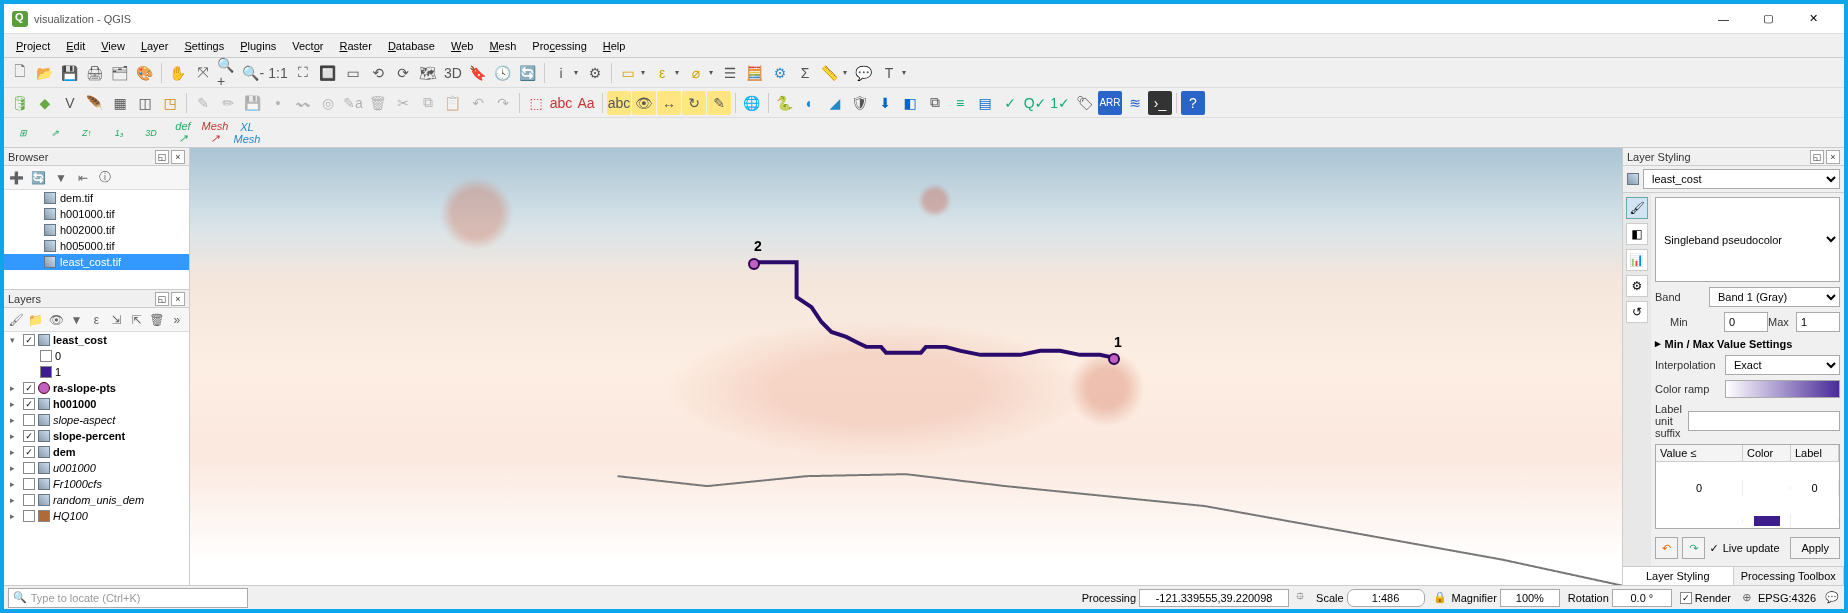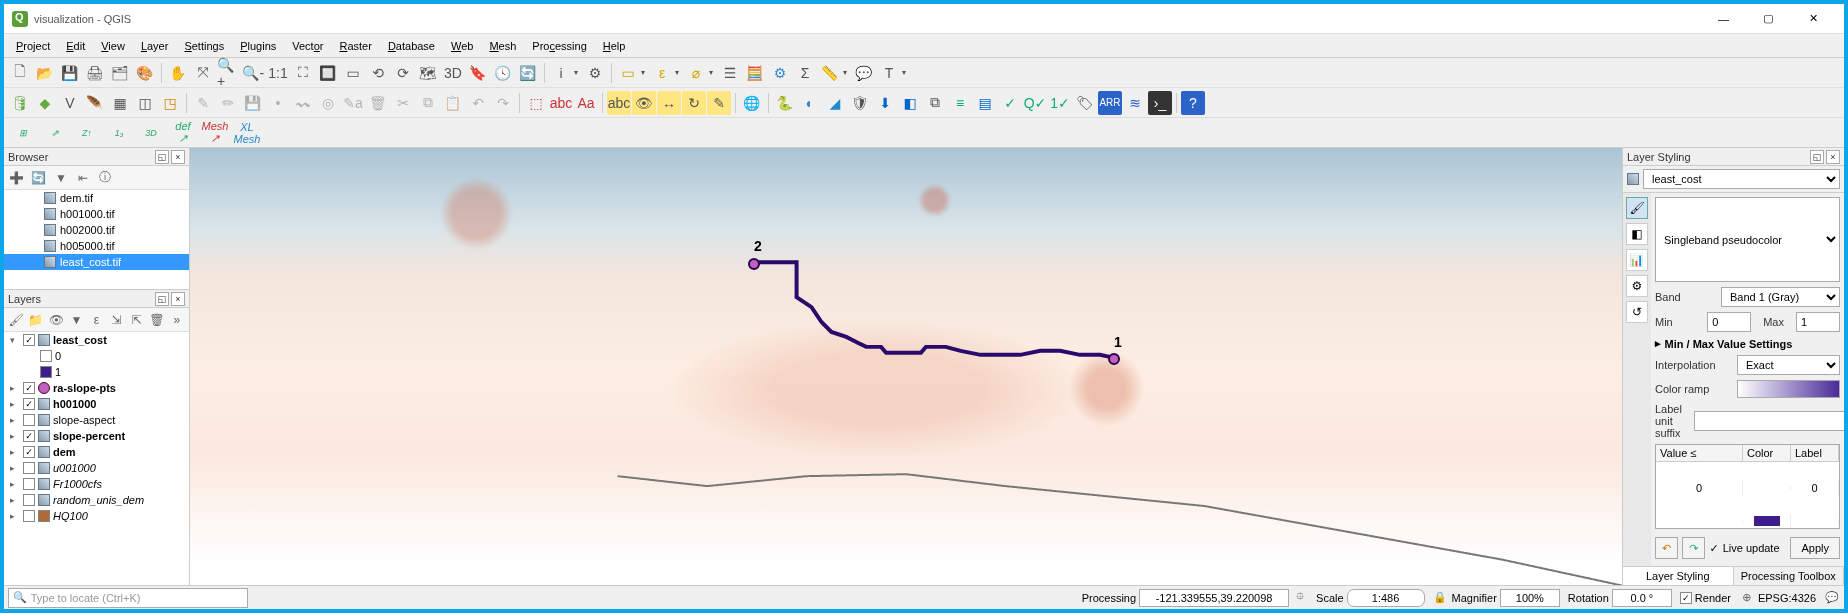--- a/index.html
+++ b/index.html
@@ -42,21 +42,21 @@
 .canvas .texture { position: absolute; inset: 0; background-image: radial-gradient(circle at 20% 15%, rgba(210,110,80,.35) 0 2%, transparent 3%), radial-gradient(circle at 52% 12%, rgba(200,100,80,.4) 0 1.2%, transparent 2%), radial-gradient(circle at 64% 55%, rgba(210,110,80,.35) 0 2%, transparent 4%), radial-gradient(ellipse at 48% 55%, rgba(220,120,90,.2) 0 10%, transparent 20%); filter: blur(1px); }
 .canvas svg.path { position:absolute; inset:0; }
 .canvas .pt { position: absolute; width: 12px; height: 12px; border-radius: 50%; background: #c060c0; border: 2px solid #2a0050; }
 .canvas .pt-label { position: absolute; font-weight: bold; font-size: 14px; color: #000; }
 .right-panel { width: 222px; border-left: 1px solid #ccc; background: #f0f0f0; display: flex; flex-direction: column; }
 .rp-body { flex: 1; display: flex; min-height: 0; }
 .rp-tabs-left { width: 28px; background: #e8e8e8; display: flex; flex-direction: column; gap: 4px; padding-top: 4px; align-items: center; }
 .rp-tabs-left .lt { width: 22px; height: 22px; border: 1px solid #ccc; background: #fff; display: flex; align-items: center; justify-content: center; font-size: 12px; cursor: pointer; }
 .rp-tabs-left .lt.active { background: #d0e4f5; border-color: #6aa; }
 .rp-form { flex: 1; padding: 4px; display: flex; flex-direction: column; gap: 5px; overflow: hidden; }
-.rp-row { display: flex; align-items: center; gap: 12px; }
+.rp-row { display: flex; align-items: center; gap: 0; justify-content: flex-end; }
 .rp-row label { width: 54px; font-size: 11px; color: #333; }
 .rp-row input[type=text], .rp-row select, .rp-select-full { flex: 1; height: 20px; border: 1px solid #aaa; background: #fff; padding: 0 4px; font-size: 11px; }
 .rp-header-row { font-weight: bold; font-size: 11px; display: flex; align-items: center; gap: 4px; cursor: pointer; }
 .color-ramp { flex:1; height: 18px; background: linear-gradient(90deg, #ffffff, #4a2a9a); border: 1px solid #aaa; }
 .rp-table { border: 1px solid #aaa; background: #fff; flex: 1; min-height: 50px; display: flex; flex-direction: column; }
 .rp-table .th { display: flex; background: #f4f4f4; border-bottom: 1px solid #ccc; }
 .rp-table .th div { padding: 2px 4px; border-right: 1px solid #ccc; font-size: 11px; }
 .rp-table .tr { display: flex; flex: 1; align-items: center; }
 .rp-table .tr div { padding: 2px 4px; border-right: 1px solid #eee; font-size: 11px; }
 .rp-bottom-btns { display: flex; align-items: center; gap: 4px; padding: 3px 0; }
@@ -301,21 +301,21 @@
           <div class="layer-row bold">
             <span class="expand">▸</span>
             <span class="chk">✓</span>
             <span class="small-swatch-grad"></span>
             <span class="lbl">h001000</span>
           </div>
           <div class="layer-row">
             <span class="expand">▸</span>
             <span class="chk"></span>
             <span class="small-swatch-grad"></span>
-            <span class="lbl" style="">slope-aspect</span>
+            <span class="lbl" style="font-style:italic">slope-aspect</span>
           </div>
           <div class="layer-row bold">
             <span class="expand">▸</span>
             <span class="chk">✓</span>
             <span class="small-swatch-grad"></span>
             <span class="lbl">slope-percent</span>
           </div>
           <div class="layer-row bold">
             <span class="expand">▸</span>
             <span class="chk">✓</span>

